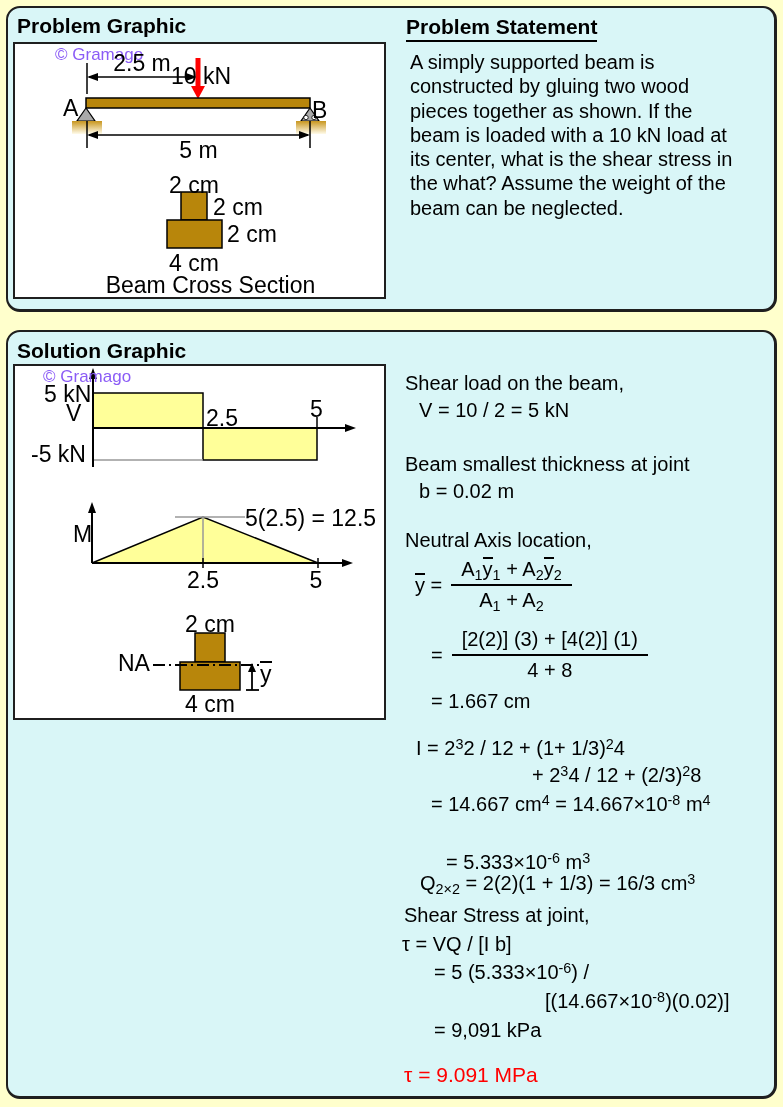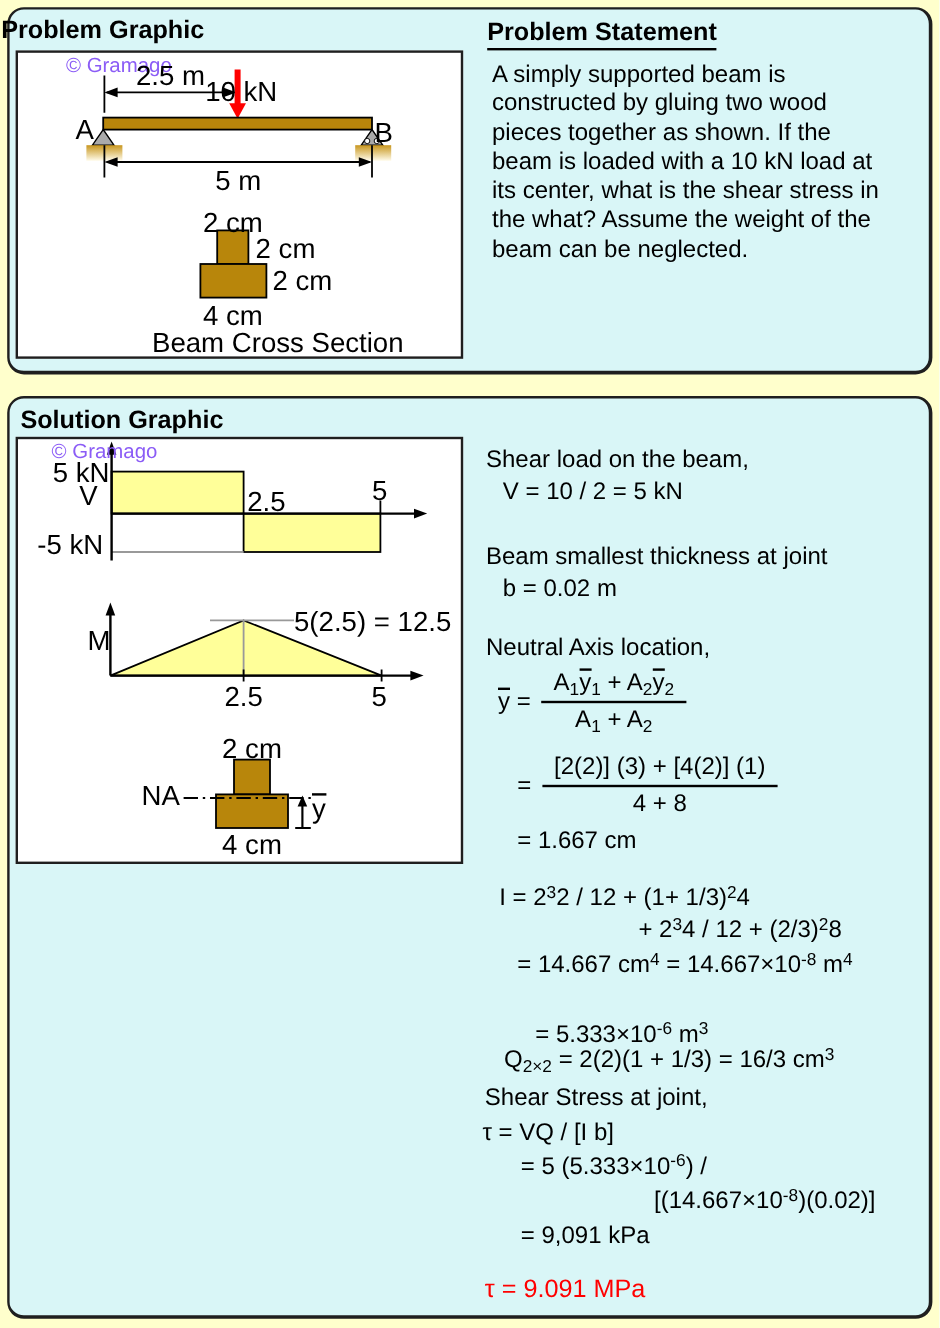--- a/index.html
+++ b/index.html
@@ -27,21 +27,21 @@
   .frac .num{display:block;border-bottom:2px solid #000;padding:0 10px 3px;}
   .frac .den{display:block;padding-top:3px;}
 </style>
 </head>
 <body>
 
 <div class="page">
 
   <div class="panel" style="left:6px;top:6px;width:766px;height:301px;"></div>
 
-  <div class="box-title" style="left:1px;top:14px;">Problem Graphic</div>
+  <div class="box-title" style="left:17px;top:14px;">Problem Graphic</div>
 
   <div class="whitebox" style="left:13px;top:42px;width:369px;height:253px;"></div>
 
   <svg style="left:13px;top:42px;" width="373" height="257" viewBox="0 0 373 257">
     <defs>
       <linearGradient id="gold" x1="0" y1="0" x2="0" y2="1">
         <stop offset="0" stop-color="#C8961E"></stop>
           <stop offset="1" stop-color="#FFFBEA"></stop>
       </linearGradient>
     </defs>
@@ -76,21 +76,21 @@
   <div class="watermark" style="left:55px;top:45px;">© Gramago</div>
   <div class="lbl center" style="left:87px;top:50px;width:110px;">2.5 m</div>
   <div class="lbl" style="left:171px;top:44px;margin-top:19px;">10 kN</div>
   <div class="lbl" style="left:63px;top:95px;">A</div>
   <div class="lbl" style="left:312px;top:97px;">B</div>
   <div class="lbl center" style="left:87px;top:137px;width:223px;">5 m</div>
   <div class="lbl center" style="left:164px;top:172px;width:60px;">2 cm</div>
   <div class="lbl" style="left:213px;top:194px;">2 cm</div>
   <div class="lbl" style="left:227px;top:221px;">2 cm</div>
   <div class="lbl center" style="left:152px;top:250px;width:84px;">4 cm</div>
-  <div class="lbl center" style="left:13px;top:272px;width:395px;padding-left:21px;">Beam Cross Section</div>
+  <div class="lbl center" style="left:13px;top:272px;width:395px;">Beam Cross Section</div>
 
   <div class="heading" style="left:406px;top:15px;">Problem Statement</div>
   <div class="statement" style="left:410px;top:50px;width:365px;">
     <div>A simply supported beam is</div>
     <div>constructed by gluing two wood</div>
     <div>pieces together as shown. If the</div>
     <div>beam is loaded with a 10 kN load at</div>
     <div>its center, what is the shear stress in</div>
     <div>the what? Assume the weight of the</div>
     <div>beam can be neglected.</div>

